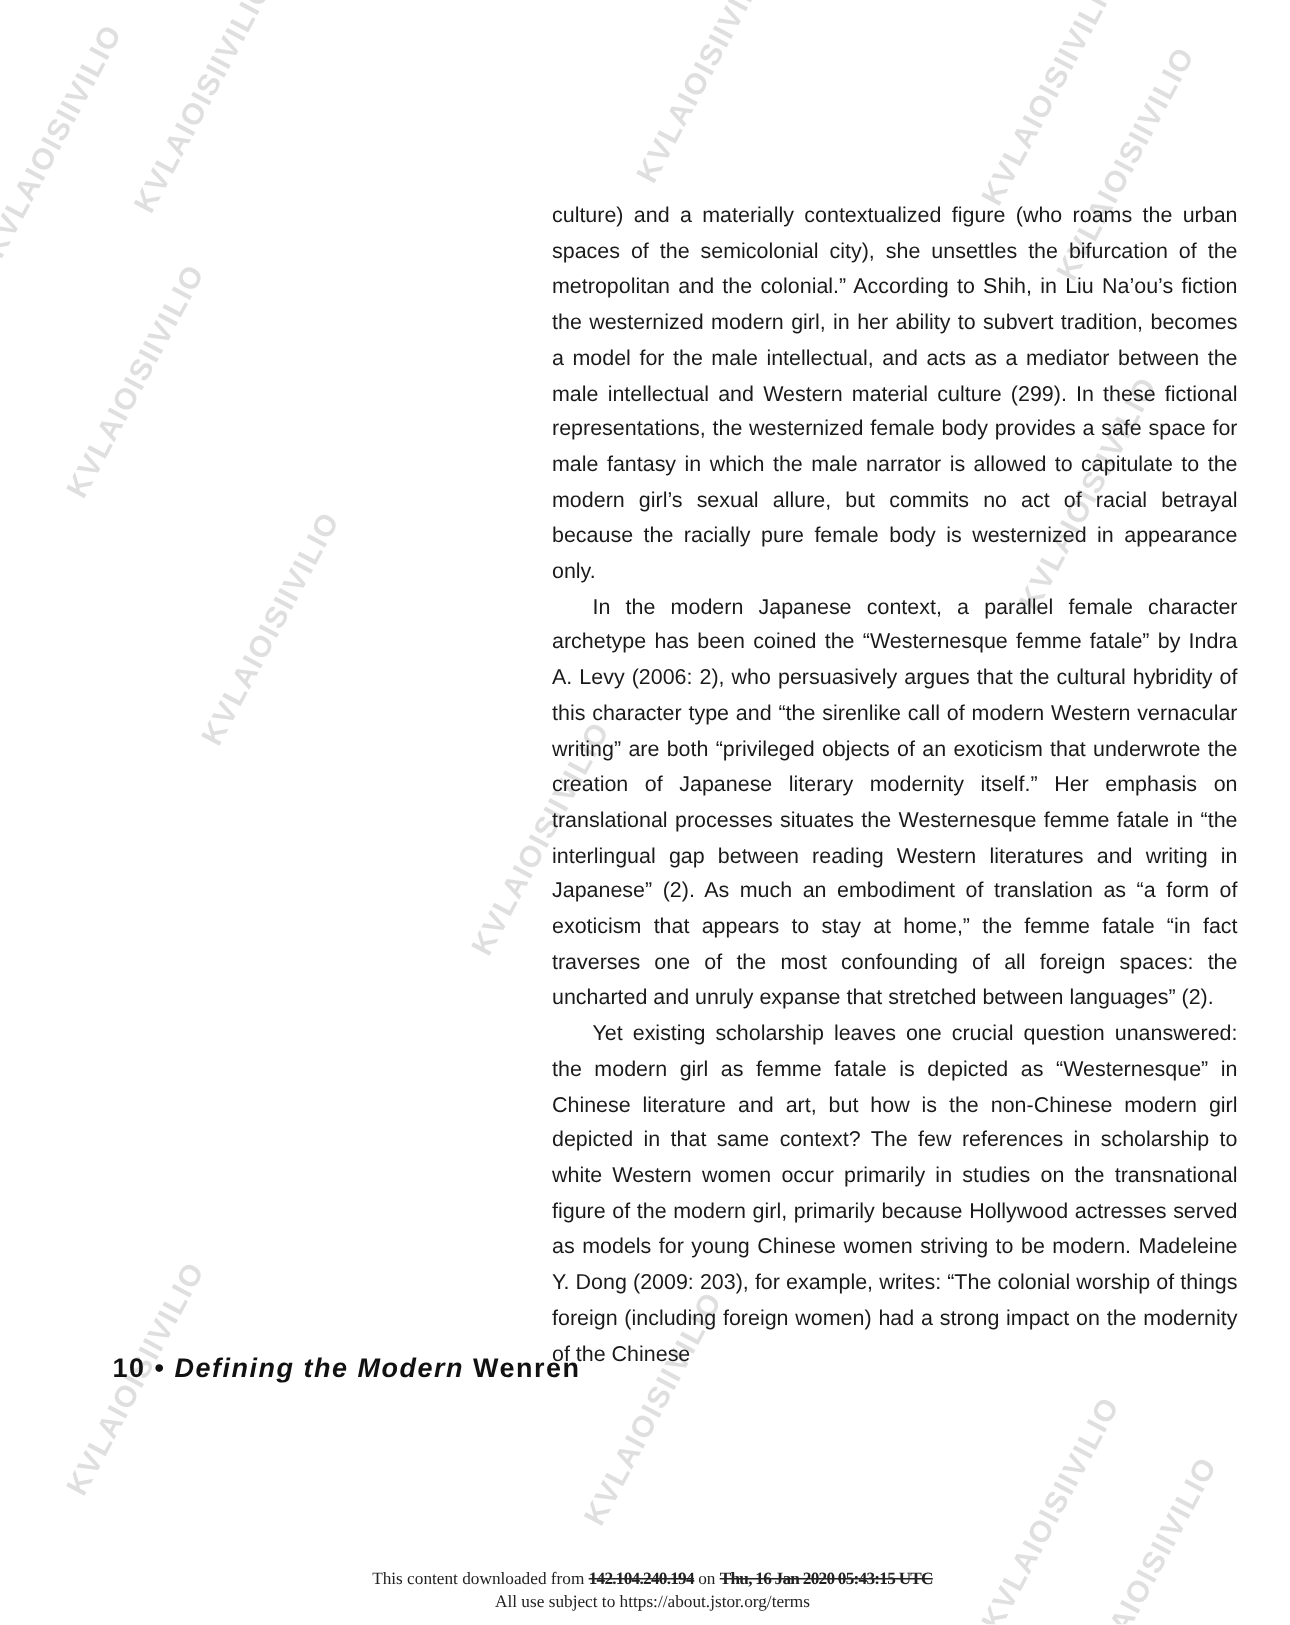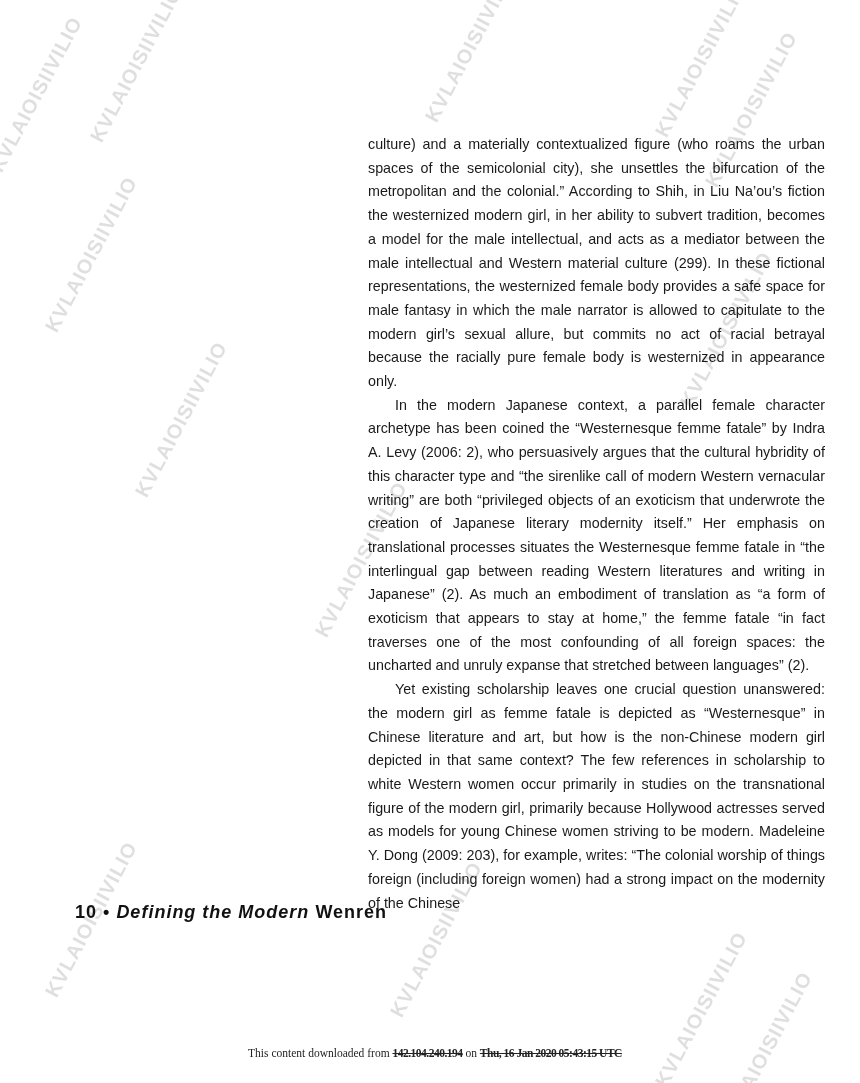--- a/index.html
+++ b/index.html
@@ -126,15 +126,16 @@
     <span>Wenren</span>
   </div>
 
   <div class="provenance">
     <div>
       <span>This content downloaded from</span>
       <span class="garbled">142.104.240.194</span>
       <span>on</span>
       <span class="garbled">Thu, 16 Jan 2020 05:43:15 UTC</span>
     </div>
+    <div>All use subject to https://about.jstor.org/terms</div>
   </div>
 
 </div>
 
 </body></html>

